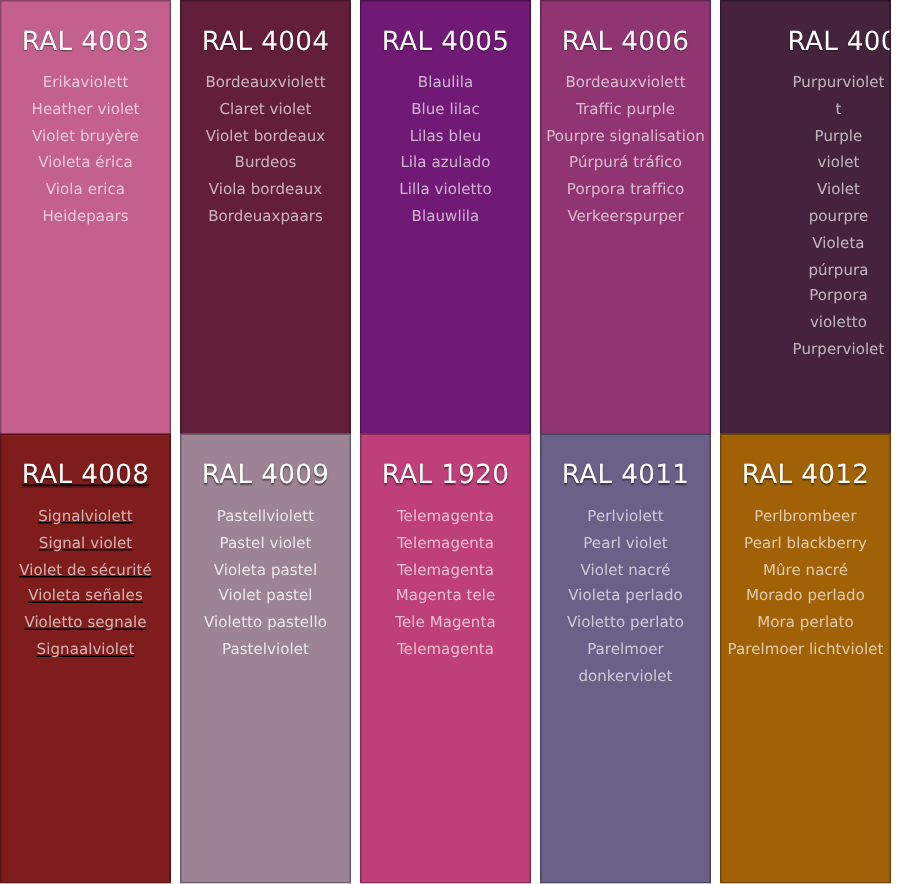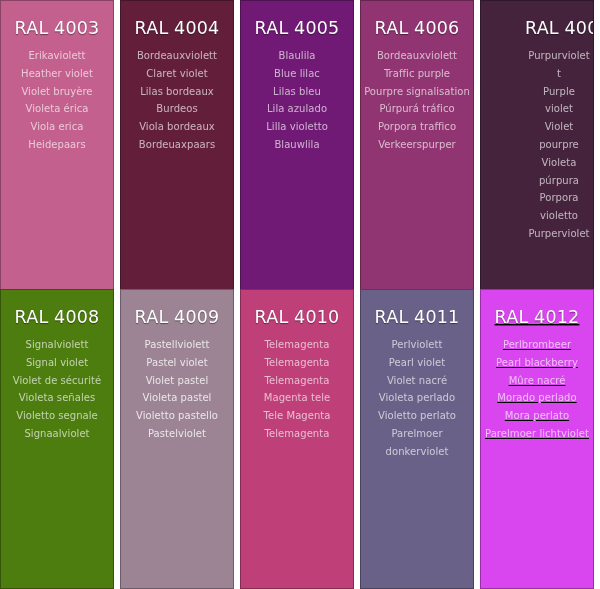--- a/index.html
+++ b/index.html
@@ -107,21 +107,21 @@
         <span class="name-item">Violeta érica</span>
         <span class="name-item">Viola erica</span>
         <span class="name-item">Heidepaars</span>
       </div>
     </div>
     <div class="swatch" style="background-color: rgb(99, 31, 58);">
       <span class="swatch-title">RAL 4004</span>
       <div class="name-list">
         <span class="name-item">Bordeauxviolett</span>
         <span class="name-item">Claret violet</span>
-        <span class="name-item">Lilas bordeaux</span>
+        <span class="name-item">Violet bordeaux</span>
         <span class="name-item">Burdeos</span>
         <span class="name-item">Viola bordeaux</span>
         <span class="name-item">Bordeuaxpaars</span>
       </div>
     </div>
     <div class="swatch" style="background-color: #701a75;">
       <span class="swatch-title">RAL 4005</span>
       <div class="name-list">
         <span class="name-item">Blaulila</span>
         <span class="name-item">Blue lilac</span>
@@ -149,65 +149,65 @@
         <span class="name-item">Purple violet</span>
         <span class="name-item">Violet pourpre</span>
         <span class="name-item">Violeta púrpura</span>
         <span class="name-item">Porpora violetto</span>
         <span class="name-item">Purperviolet</span>
       </div>
     </div>
   </div>
 
   <div class="swatch-row row-bottom">
-    <div class="swatch" style="background-color: #4d7c0f;">
+    <div class="swatch" style="background-color: #7f1d1d; text-decoration: underline;">
       <span class="swatch-title">RAL 4008</span>
       <div class="name-list">
         <span class="name-item">Signalviolett</span>
         <span class="name-item">Signal violet</span>
         <span class="name-item">Violet de sécurité</span>
         <span class="name-item">Violeta señales</span>
         <span class="name-item">Violetto segnale</span>
         <span class="name-item">Signaalviolet</span>
       </div>
     </div>
     <div class="swatch light" style="background-color: rgb(156, 132, 148);">
       <span class="swatch-title">RAL 4009</span>
       <div class="name-list">
         <span class="name-item">Pastellviolett</span>
         <span class="name-item">Pastel violet</span>
+        <span class="name-item">Violeta pastel</span>
         <span class="name-item">Violet pastel</span>
-        <span class="name-item">Violeta pastel</span>
         <span class="name-item">Violetto pastello</span>
         <span class="name-item">Pastelviolet</span>
       </div>
     </div>
     <div class="swatch" style="background-color: rgb(191, 63, 121);">
-      <span class="swatch-title">RAL 4010</span>
+      <span class="swatch-title">RAL 1920</span>
       <div class="name-list">
         <span class="name-item">Telemagenta</span>
         <span class="name-item">Telemagenta</span>
         <span class="name-item">Telemagenta</span>
         <span class="name-item">Magenta tele</span>
         <span class="name-item">Tele Magenta</span>
         <span class="name-item">Telemagenta</span>
       </div>
     </div>
     <div class="swatch" style="background-color: rgb(106, 97, 137);">
       <span class="swatch-title">RAL 4011</span>
       <div class="name-list">
         <span class="name-item">Perlviolett</span>
         <span class="name-item">Pearl violet</span>
         <span class="name-item">Violet nacré</span>
         <span class="name-item">Violeta perlado</span>
         <span class="name-item">Violetto perlato</span>
         <span class="name-item">Parelmoer donkerviolet</span>
       </div>
     </div>
-    <div class="swatch" style="background-color: #d946ef; text-decoration: underline;">
+    <div class="swatch" style="background-color: #a16207;">
       <span class="swatch-title">RAL 4012</span>
       <div class="name-list">
         <span class="name-item">Perlbrombeer</span>
         <span class="name-item">Pearl blackberry</span>
         <span class="name-item">Mûre nacré</span>
         <span class="name-item">Morado perlado</span>
         <span class="name-item">Mora perlato</span>
         <span class="name-item">Parelmoer lichtviolet</span>
       </div>
     </div>

